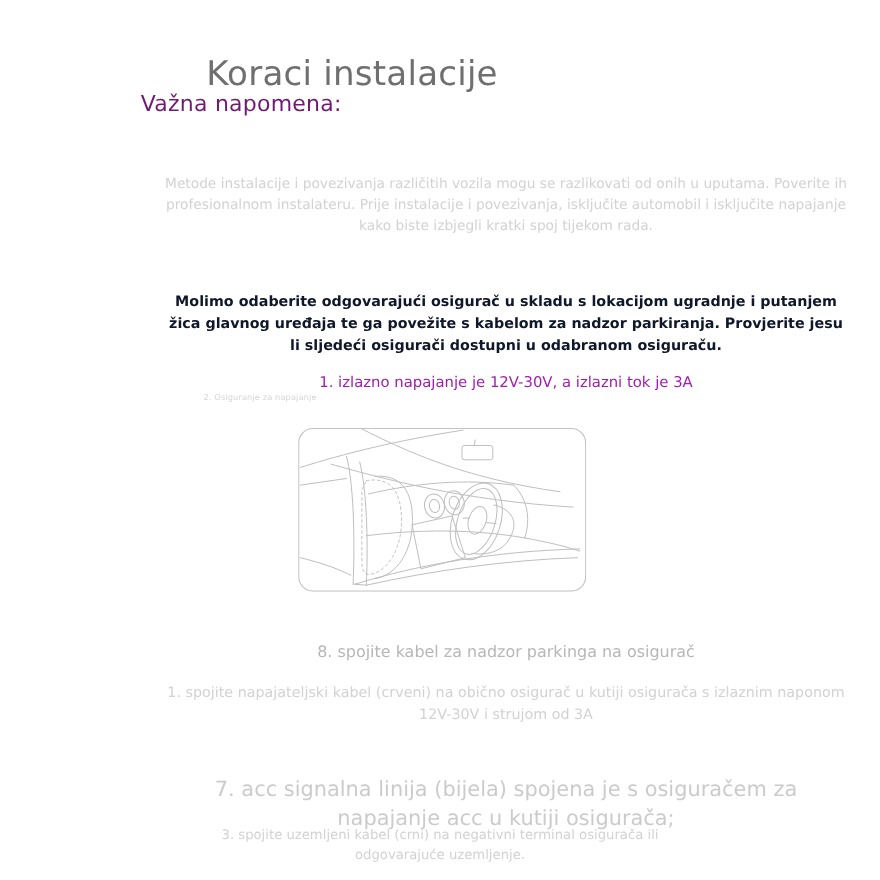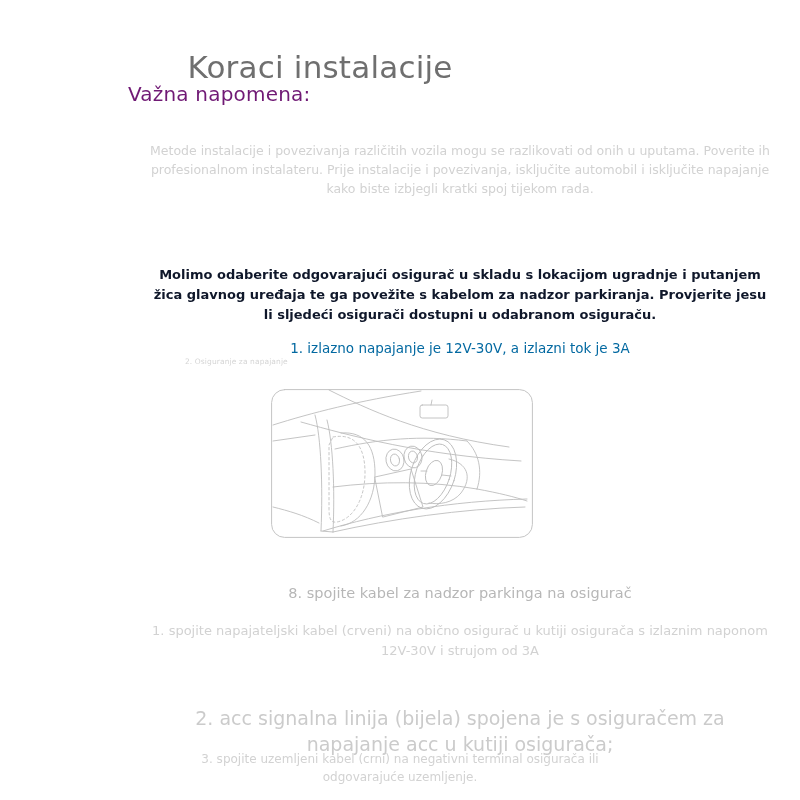--- a/index.html
+++ b/index.html
@@ -48,21 +48,21 @@
 
   
   .para {
     position: absolute;
     text-align: center;
     line-height: 1.55;
     font-weight: 400;
   }
 
   .note-body {
-    top: 128px;
+    top: 144px;
     left: 150px;
     width: 620px;
     font-size: 12.5px;
     color: #d2d2d2;
   }
 
   .step1-heading {
     top: 206px;
     left: 150px;
     width: 620px;
@@ -77,21 +77,21 @@
     font-size: 13px;
     color: #0f172a;
     font-weight: bold;
   }
 
   .fuse-line-1 {
     top: 324px;
     left: 150px;
     width: 620px;
     font-size: 13.5px;
-    color: #0369a1;
+    color: #a21caf;
   }
 
   .fuse-line-2 {
     position: absolute;
     top: 349px;
     left: 185px;
     font-size: 7.5px;
     color: #d5d5d5;
     text-align: left;
     letter-spacing: 0.1px;
@@ -216,17 +216,17 @@
       <path d="M62 143 C 120 130 190 120 254 118"></path>
       <path d="M206 100 C 228 104 244 108 256 112"></path>
     </svg>
   </div>
 
   <h2 class="para step2-heading">8. spojite kabel za nadzor parkinga na osigurač</h2>
 
 
   <p class="para wire-1">1. spojite napajateljski kabel (crveni) na obično osigurač u kutiji osigurača s izlaznim naponom 12V-30V i strujom od 3A</p>
 
-  <p class="para wire-2">2. acc signalna linija (bijela) spojena je s osiguračem za napajanje acc u kutiji osigurača;</p>
+  <p class="para wire-2">7. acc signalna linija (bijela) spojena je s osiguračem za napajanje acc u kutiji osigurača;</p>
 
   <p class="para wire-3">3. spojite uzemljeni kabel (crni) na negativni terminal osigurača ili odgovarajuće uzemljenje.</p>
 
 </div>
 
 </body></html>

